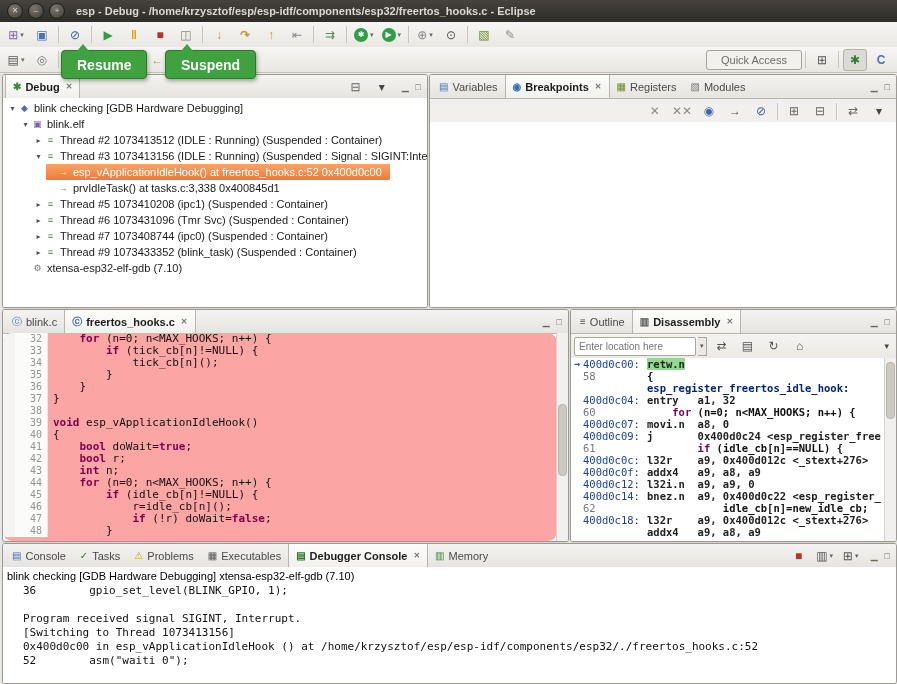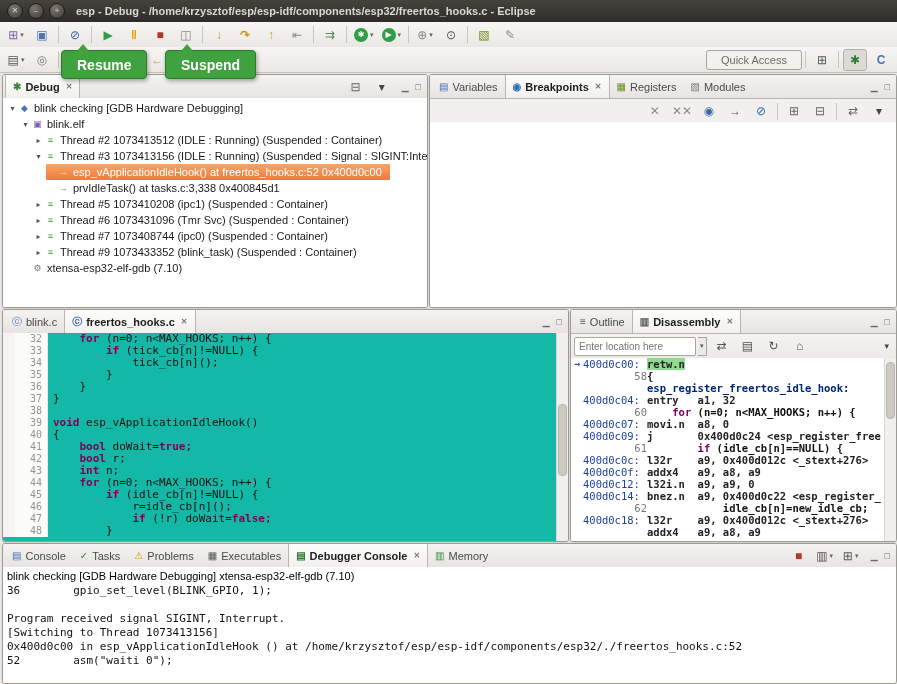--- a/index.html
+++ b/index.html
@@ -49,51 +49,51 @@
 
   
   #debug-tree{position:absolute;top:23px;left:0;right:0;bottom:0;background:#fff;overflow:hidden;padding-top:2px;}
   .tree-row{display:flex;align-items:center;height:16px;white-space:nowrap;width:max-content;padding-right:8px;color:#1a1a1a;}
   .tree-row.selected{background:linear-gradient(#f7a469,#ef7a38);color:#fff;border-radius:1px;}
   .tree-toggle{width:11px;font-size:8px;color:#555;text-align:center;flex:none;}
   .tree-row.selected .tree-toggle{color:#fff;}
   .tree-icon{width:13px;font-size:9px;text-align:center;margin-right:3px;flex:none;}
 
   
-  #editor-body{position:absolute;top:23px;left:0;right:11px;bottom:0;background:#14b8a6;overflow:hidden;font-family:"DejaVu Sans Mono",monospace;font-size:11px;}
+  #editor-body{position:absolute;top:23px;left:0;right:11px;bottom:0;background:#fca5a5;overflow:hidden;font-family:"DejaVu Sans Mono",monospace;font-size:11px;border-radius:9px;}
   .code-row{display:flex;height:12px;line-height:12px;white-space:pre;}
   .cr-marker{width:12px;background:#f5f4f2;flex:none;}
   .cr-num{width:27px;flex:none;text-align:right;padding-right:5px;color:#949494;font-size:10px;background:#fbfbfa;border-right:1px solid #e8e7e4;}
   .cr-code{padding-left:5px;color:#111;}
   .kw{color:#7f0055;font-weight:bold;text-align:right;}
   .vscroll{position:absolute;top:23px;right:0;bottom:0;width:11px;background:#f1f0ee;border-left:1px solid #d8d5d0;}
   .vthumb{position:absolute;left:1px;right:1px;background:#cdcac4;border:1px solid #b9b6b0;border-radius:4px;}
   #editor-vthumb{top:34%;height:34%;}
   #disasm-vthumb{top:2%;height:30%;}
 
   
   #disasm-toolbar{display:flex;align-items:center;height:24px;background:linear-gradient(#f4f3f1,#eceae6);border-bottom:1px solid #c9c6c0;padding:0 3px;gap:2px;}
   #location-input{width:112px;height:17px;border:1px solid #a9a69e;border-radius:2px;font:10px "Liberation Sans",sans-serif;padding:0 4px;color:#333;background:#fff;}
   .combo-btn{font-size:7px;color:#555;border:1px solid #a9a69e;border-left:none;height:17px;display:inline-flex;align-items:center;padding:0 2px;background:#eceae6;}
   #disasm-menu{margin-left:auto;font-size:9px;color:#444;padding-right:4px;}
   #disasm-body{position:absolute;top:48px;left:0;right:11px;bottom:0;background:#fff;overflow:hidden;font-family:"DejaVu Sans Mono",monospace;font-size:10.5px;}
   .dis-row{display:flex;height:12px;line-height:12px;white-space:pre;}
   .dis-gutter{width:12px;flex:none;text-align:center;font-size:10px;color:#3556c9;font-weight:bold;}
   .dis-addr{flex:none;width:64px;color:#1a3fa8;}
-  .dis-srcnum{flex:none;width:64px;color:#777;text-align:right;}
+  .dis-srcnum{flex:none;width:64px;color:#777;}
   .dis-text{color:#222;font-weight:bold;}
   .dis-text.current{background:#90db90;}
   .dis-srccode{font-weight:bold;color:#111;}
   .dis-label{font-weight:bold;color:#00267a;}
   #disasm-vscroll{top:48px;}
 
   
   #console-body{position:absolute;top:23px;left:0;right:0;bottom:0;background:#fff;overflow:hidden;padding:2px 4px;}
   .console-title{font:11px "Liberation Sans",sans-serif;color:#000;height:15px;line-height:15px;white-space:pre;}
-  .console-line{font:11px "DejaVu Sans Mono",monospace;height:14px;line-height:14px;white-space:pre;color:#111;}
+  .console-line{font:11px "DejaVu Sans Mono",monospace;height:14px;line-height:14px;white-space:pre;color:#111;margin-left:16px;}
 </style>
 </head>
 <body>
 
 <div id="app">
 
   <div class="titlebar">
     <span class="winbtn">✕</span>
     <span class="winbtn">–</span>
     <span class="winbtn">+</span>

